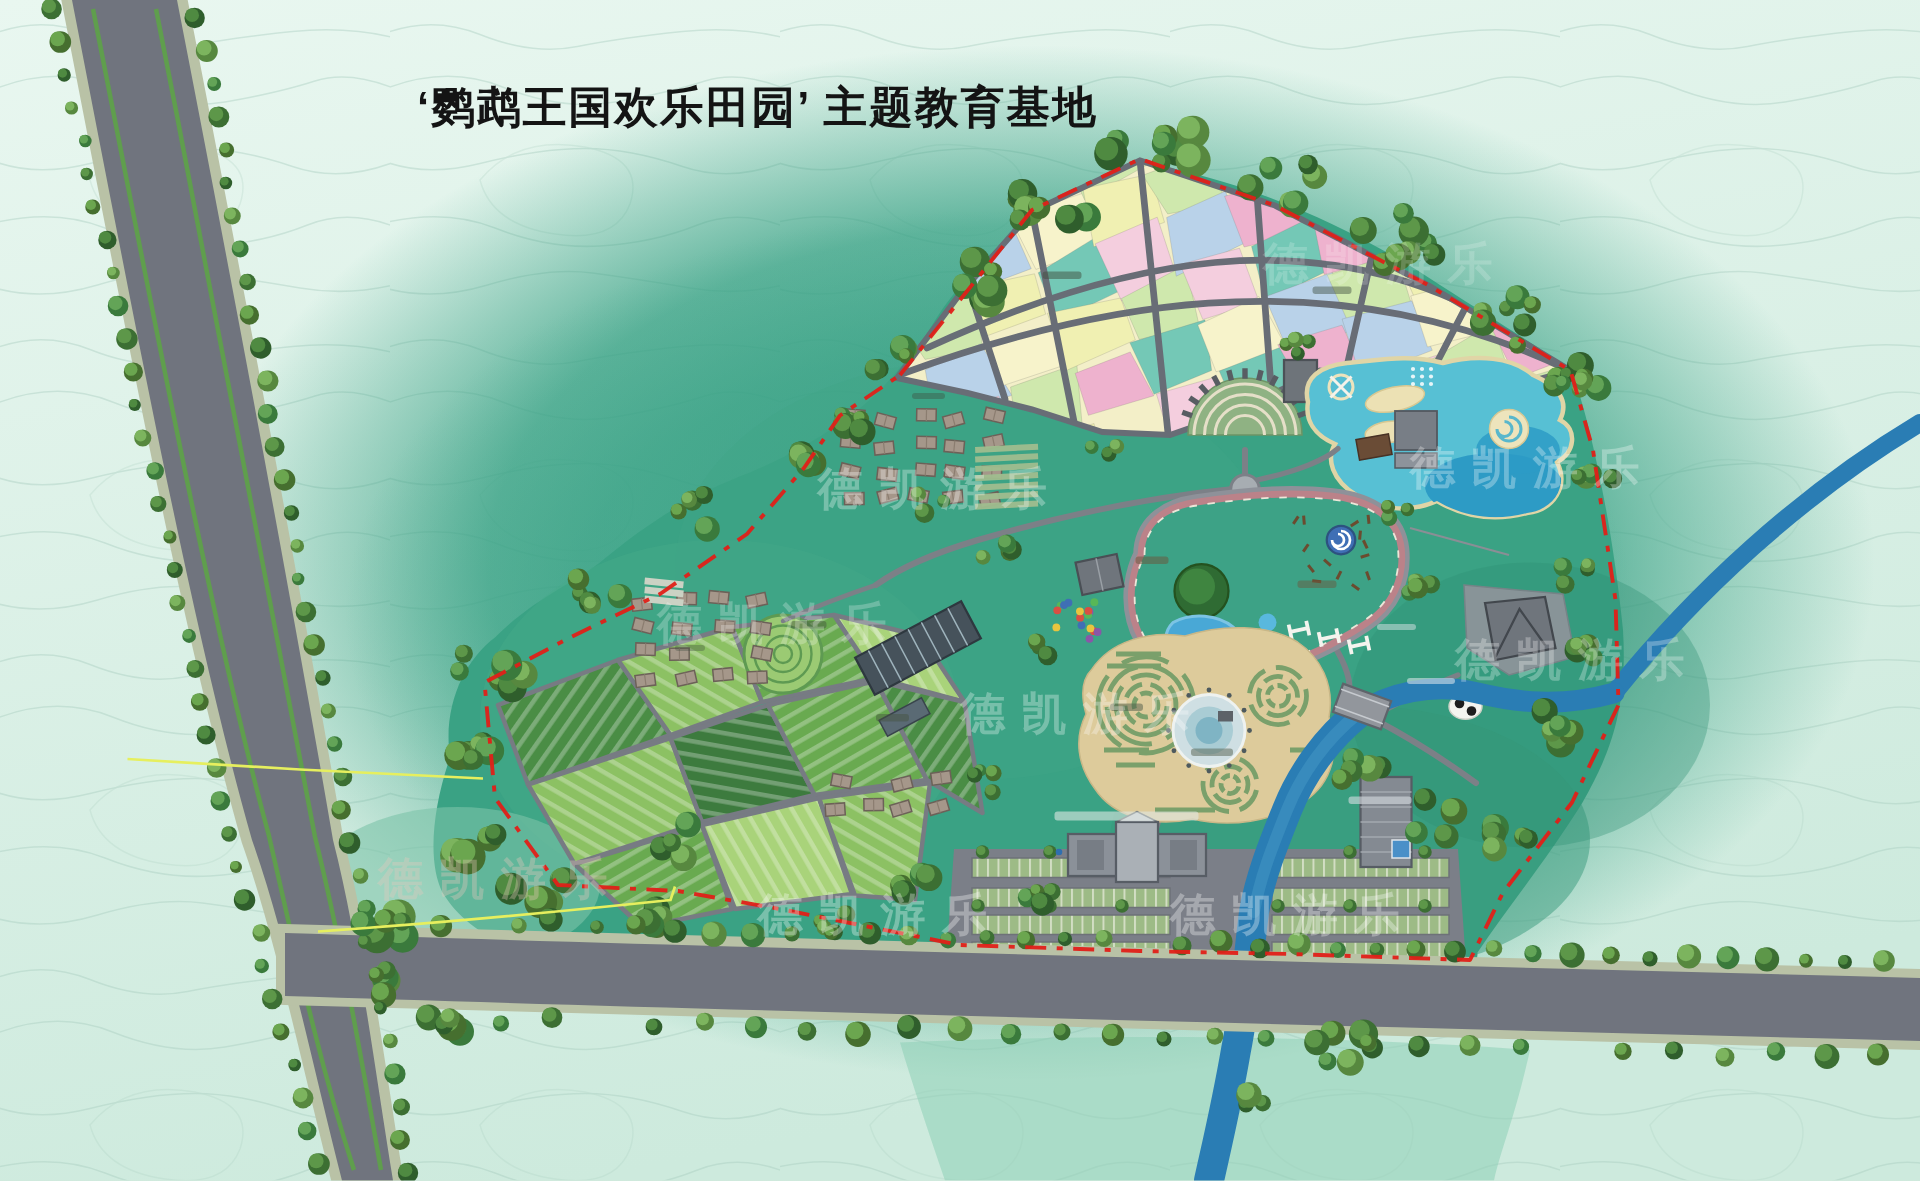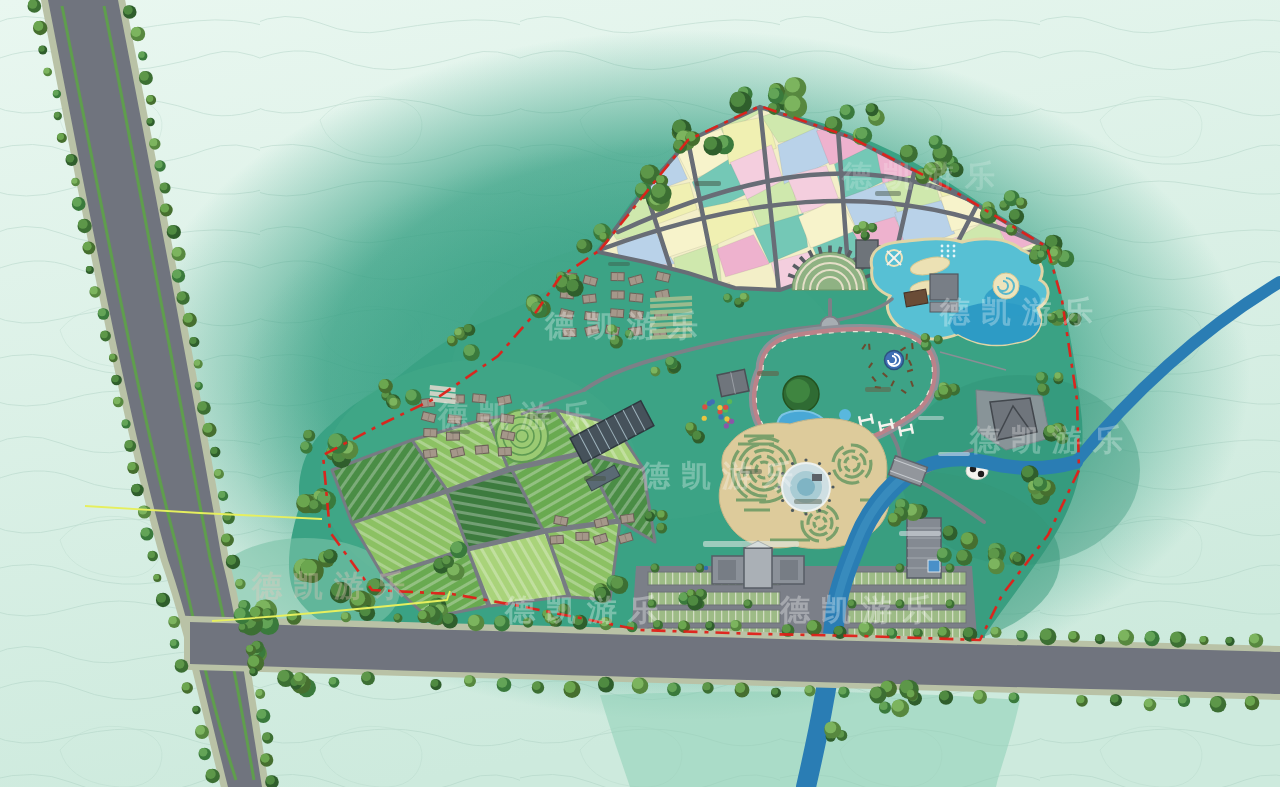--- a/index.html
+++ b/index.html
@@ -1429,20 +1429,21 @@
         <rect x="584" y="476" width="22" height="5" rx="2" fill="#44523f" opacity="0.45"></rect>
         <rect x="703" y="541" width="96" height="6" rx="2" fill="#dfe7e2" opacity="0.6"></rect>
         <rect x="899" y="531" width="42" height="5" rx="2" fill="#d7dee2" opacity="0.6"></rect>
         <rect x="938" y="452" width="32" height="4" rx="2" fill="#e2eaec" opacity="0.55"></rect>
         <rect x="918" y="416" width="26" height="4" rx="2" fill="#dce4e6" opacity="0.5"></rect>
         <rect x="608" y="262" width="22" height="4" rx="2" fill="#3f4e3e" opacity="0.4"></rect>
         <rect x="450" y="430" width="20" height="4" rx="2" fill="#3f4e3e" opacity="0.35"></rect>
       </g>
 </svg>
 
+<div class="map-title">‘鹦鹉王国欢乐田园’ 主题教育基地</div>
 <div id="wmLayer">
       <div class="wm" style="left: 842px; top: 156px; color: rgb(255, 255, 255); opacity: 0.18;">德凯游乐</div>
       <div class="wm" style="left: 545px; top: 306px; color: rgb(255, 255, 255); opacity: 0.3;">德凯游乐</div>
       <div class="wm" style="left: 940px; top: 292px; color: rgb(255, 255, 255); opacity: 0.3;">德凯游乐</div>
       <div class="wm" style="left: 438px; top: 396px; color: rgb(255, 255, 255); opacity: 0.24;">德凯游乐</div>
       <div class="wm" style="left: 640px; top: 456px; color: rgb(255, 255, 255); opacity: 0.3;">德凯游乐</div>
       <div class="wm" style="left: 970px; top: 420px; color: rgb(255, 255, 255); opacity: 0.28;">德凯游乐</div>
       <div class="wm" style="left: 252px; top: 566px; color: rgb(231, 201, 189); opacity: 0.35;">德凯游乐</div>
       <div class="wm" style="left: 505px; top: 590px; color: rgb(255, 255, 255); opacity: 0.32;">德凯游乐</div>
       <div class="wm" style="left: 780px; top: 590px; color: rgb(255, 255, 255); opacity: 0.32;">德凯游乐</div>

